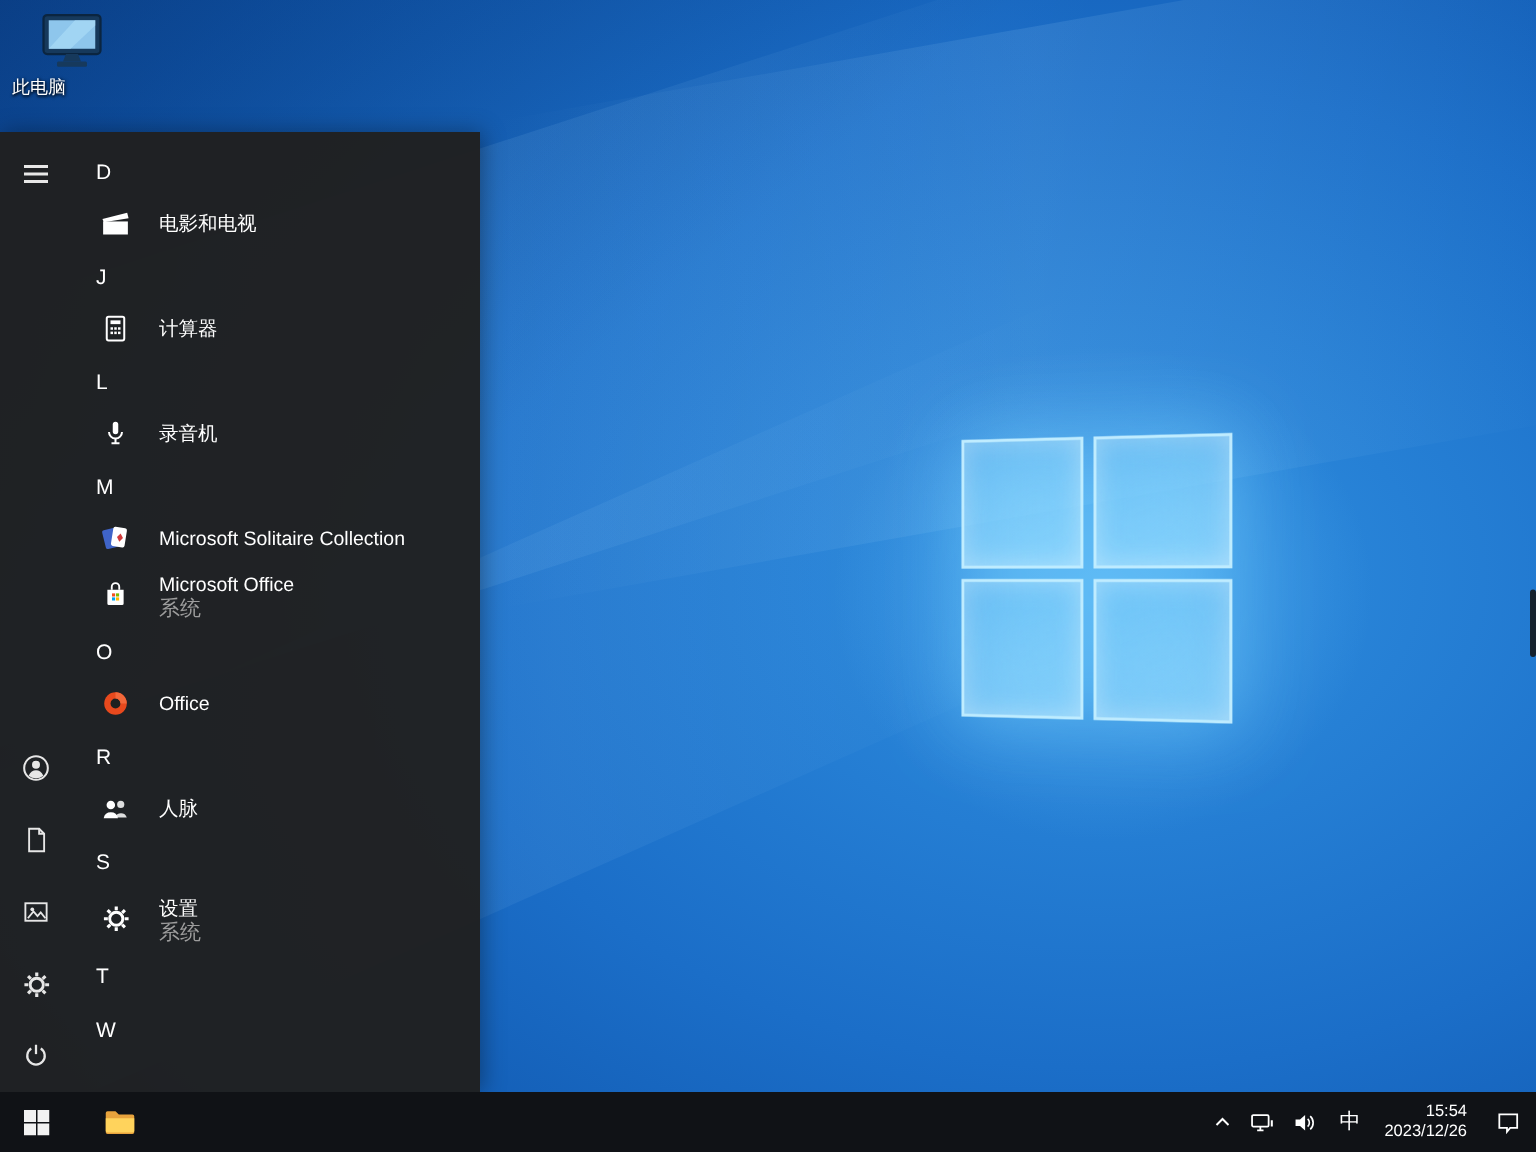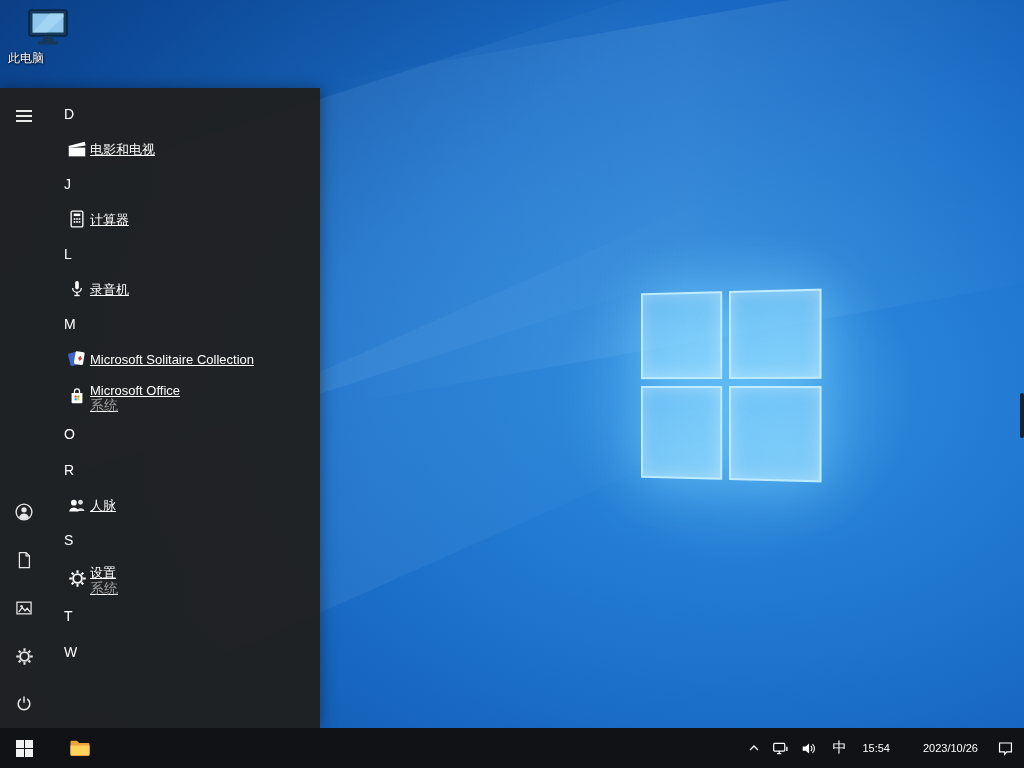--- a/index.html
+++ b/index.html
@@ -42,37 +42,37 @@
     align-items:center; justify-content:center; background:none; border:none; cursor:pointer; }
   .rb-menu { top:4px; } .rb-user { top:400px; } .rb-docs { top:448px; }
   .rb-pics { top:496px; } .rb-gear { top:544px; } .rb-power { top:592px; }
 
   .app-list { flex:1; padding-top:8px; overflow:hidden; }
   .app-section-header { height:36px; display:flex; align-items:center; padding-left:16px; cursor:pointer; }
   .section-letter { font-size:14px; color:#fff; width:24px; }
   .app-row { height:34px; display:flex; align-items:center; padding-left:16px; padding-right:14px; cursor:pointer; }
   .app-row.two-line { height:40px; }
   .app-icon { width:26px; height:26px; flex:0 0 26px; display:flex; align-items:center; justify-content:center; }
-  .app-text { margin-left:0; min-width:0;text-decoration:underline; }
+  .app-text { margin-left:16px; min-width:0; }
   .app-label { font-size:13px; color:#fff; white-space:nowrap; }
   .app-sublabel { font-size:14px; color:#9d9d9d; line-height:12px; }
   .row-chevron { margin-left:auto; display:flex; align-items:center; }
 
   
   .taskbar { position:absolute; left:0; bottom:0; width:1024px; height:40px;
     background:#101216; display:flex; align-items:stretch; z-index:5; }
   .tb-btn { background:none; border:none; width:48px; display:flex; align-items:center;
     justify-content:center; cursor:pointer; }
   .tb-explorer { width:44px; margin-left:10px; }
   .tray { margin-left:auto; display:flex; align-items:stretch; }
   .tray button { background:none; border:none; color:#fff; display:flex; align-items:center;
     justify-content:center; cursor:pointer; padding:0 6px; }
   .ime { font-size:14px; width:30px; }
-  .clock { flex-direction:row; justify-content:center; font-size:11px; line-height:13px;
-    text-align:right; padding:0 8px !important;gap:33px; }
+  .clock { flex-direction:column; justify-content:center; font-size:11px; line-height:13px;
+    text-align:right; padding:0 8px !important; }
   .clock div { width:100%; text-align:right; }
 
   .edge-scrollbar { position:absolute; right:0; top:393px; width:4px; height:45px;
     background:#16222e; border-radius:2px; z-index:4; }
 </style>
 </head>
 <body>
 
 <div class="wallpaper">
   <div class="beam beam1"></div>
@@ -231,20 +231,30 @@
         </svg>
       </span>
       <span class="app-text">
         <span class="app-label">Microsoft Office</span>
         <div class="app-sublabel">系统</div>
       </span>
     </div>
 
     <div class="app-section-header">
       <span class="section-letter">O</span>
+    </div>
+    <div class="app-row">
+      <span class="app-icon">
+        <svg width="22" height="22" viewBox="0 0 24 24">
+          <circle cx="12" cy="12" r="8.2" fill="#e8491d"></circle>
+          <circle cx="12" cy="12" r="3.6" fill="#202020"></circle>
+          <path d="M12 3.8 a8.2 8.2 0 0 1 8.2 8.2 l-4.6 0 a3.6 3.6 0 0 0 -3.6 -3.6 Z" fill="#f2683a"></path>
+        </svg>
+      </span>
+      <span class="app-text"><span class="app-label">Office</span></span>
     </div>
 
     <div class="app-section-header">
       <span class="section-letter">R</span>
     </div>
     <div class="app-row">
       <span class="app-icon">
         <svg width="22" height="22" viewBox="0 0 24 24">
           <circle cx="15.8" cy="9" r="2.6" fill="#fff" opacity="0.85"></circle>
           <path d="M11.8 18.5 a4.4 4.4 0 0 1 8.4 0 Z" fill="#fff" opacity="0.85"></path>
@@ -328,21 +338,21 @@
     <button>
       <svg width="17" height="17" viewBox="0 0 20 20">
         <polygon points="2,7.5 5.5,7.5 9.5,4 9.5,16 5.5,12.5 2,12.5" fill="#fff"></polygon>
         <path d="M11.5 7 a4 4 0 0 1 0 6" fill="none" stroke="#fff" stroke-width="1.3"></path>
         <path d="M13.5 4.8 a7 7 0 0 1 0 10.4" fill="none" stroke="#fff" stroke-width="1.3"></path>
       </svg>
     </button>
     <button class="ime">中</button>
     <button class="clock">
       <div>15:54</div>
-      <div>2023/10/26</div>
+      <div>2023/12/26</div>
     </button>
     <button style="width:38px;">
       <svg width="17" height="17" viewBox="0 0 20 20">
         <path d="M3 3.5 h14 v10.5 h-5.5 l-2.5 3 v-3 h-6 Z" fill="none" stroke="#fff" stroke-width="1.4"></path>
       </svg>
     </button>
   </div>
 </div>
 
 </body></html>

